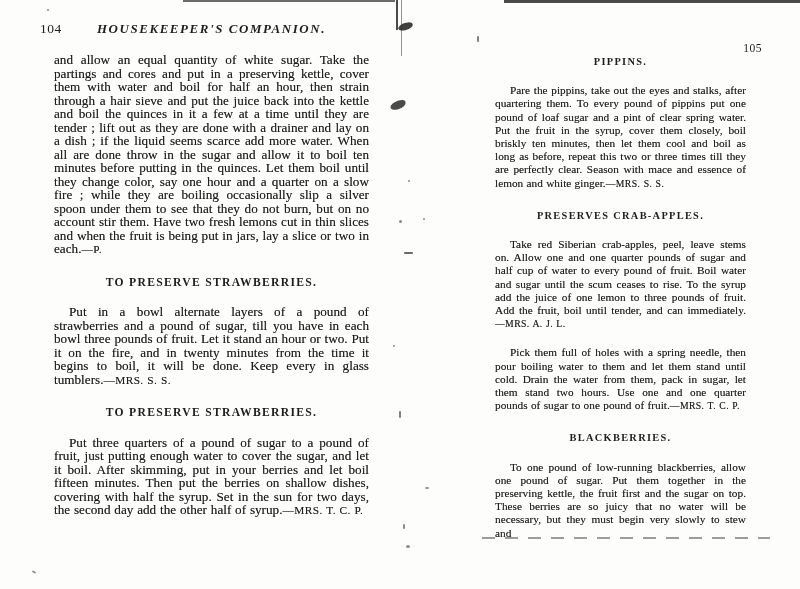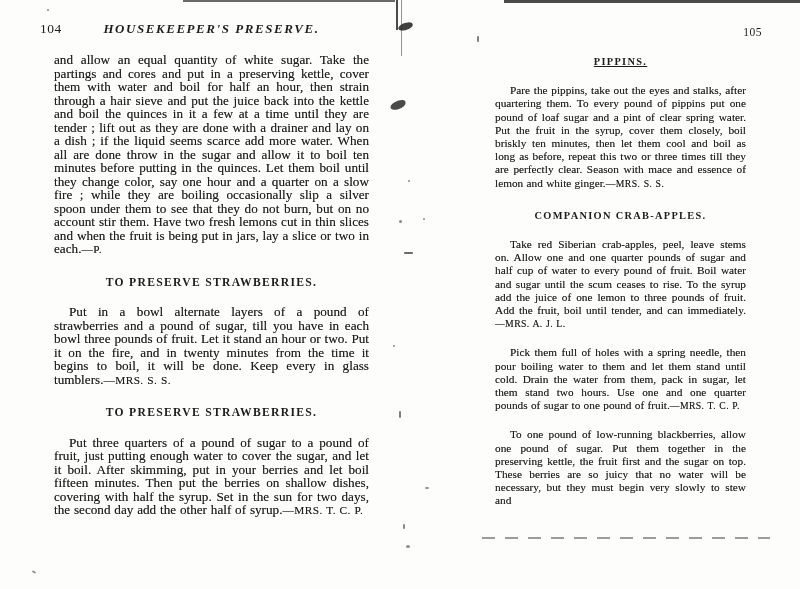--- a/index.html
+++ b/index.html
@@ -11,36 +11,36 @@
     font-family: "Liberation Serif", serif;
     color: #1d1d1d;
   }
   .page { position: absolute; }
   .page-left  { left: 38px;  top: 22px; width: 347px; font-size: 13.2px; line-height: 13.5px; }
   .page-right { left: 479px; top: 26px; width: 283px; font-size: 11.3px; line-height: 13.2px; }
 
   .pagehead { position: relative; height: 15px; margin-bottom: 10px; }
   .pagenum { position: absolute; top: 0; font-size: 1.02em; letter-spacing: .5px; }
   .page-left  .pagenum { left: 2px; }
-  .page-right .pagenum { right: 0; }
+  .page-right .pagenum { right: 0; margin-top: 16px; }
   .runtitle {
     display: block; text-align: center;
     font-style: italic; letter-spacing: 1.6px;
     font-size: .98em; font-weight: 600;
   }
 
   .recipe-heading {
     text-align: center;
     font-weight: 700;
     letter-spacing: 1.3px;
     margin: 19px 0 8px 0;
     font-size: .88em;
   }
   .page-right .recipe-heading { font-size: .92em; }
-  .recipe-heading.first { margin-top: 14px; text-decoration: underline; }
+  .recipe-heading.first { margin-top: 14px; }
 
   p.body {
     margin: 16px;
     text-align: justify;
     text-indent: 15px;
     text-shadow: 0 0 .5px rgba(35,35,35,.55);
     word-spacing: .5px;
   }
   p.body.no-indent { text-indent: 0; }
   .attr { font-size: .86em; letter-spacing: .4px; }
@@ -74,21 +74,21 @@
   }
 </style>
 </head>
 <body>
 
 <div class="scan">
 
   <div class="page page-left">
     <div class="pagehead">
       <span class="pagenum">104</span>
-      <span class="runtitle">HOUSEKEEPER'S PRESERVE.</span>
+      <span class="runtitle">HOUSEKEEPER'S COMPANION.</span>
     </div>
 
     <p class="body no-indent"><span>and allow an equal quantity of white sugar.  Take the partings and cores and put in a preserving kettle, cover them with water and boil for half an hour, then strain through a hair sieve and put the juice back into the kettle and boil the quinces in it a few at a time until they are tender ; lift out as they are done with a drainer and lay on a dish ; if the liquid seems scarce add more water.  When all are done throw in the sugar and allow it to boil ten minutes before putting in the quinces.  Let them boil until they change color, say one hour and a quarter on a slow fire ; while they are boiling occasionally slip a silver spoon under them to see that they do not burn, but on no account stir them.  Have two fresh lemons cut in thin slices and when the fruit is being put in jars, lay a slice or two in each.</span><span class="attr">—P.</span></p>
 
     <div class="recipe-heading">TO PRESERVE STRAWBERRIES.</div>
 
     <p class="body"><span>Put in a bowl alternate layers of a pound of strawberries and a pound of sugar, till you have in each bowl three pounds of fruit.  Let it stand an hour or two.  Put it on the fire, and in twenty minutes from the time it begins to boil, it will be done.  Keep every in glass tumblers.</span><span class="attr">—MRS. S. S.</span></p>
 
     <div class="recipe-heading">TO PRESERVE STRAWBERRIES.</div>
 
@@ -96,25 +96,26 @@
   </div>
 
   <div class="page page-right">
     <div class="pagehead">
       <span class="pagenum">105</span>
     </div>
 
     <div class="recipe-heading first">PIPPINS.</div>
     <p class="body"><span>Pare the pippins, take out the eyes and stalks, after quartering them.  To every pound of pippins put one pound of loaf sugar and a pint of clear spring water.  Put the fruit in the syrup, cover them closely, boil briskly ten minutes, then let them cool and boil as long as before, repeat this two or three times till they are perfectly clear.  Season with mace and essence of lemon and white ginger.</span><span class="attr">—MRS. S. S.</span></p>
 
-    <div class="recipe-heading">COMPANION CRAB-APPLES.</div>
+    <div class="recipe-heading">PRESERVES CRAB-APPLES.</div>
     <p class="body"><span>Take red Siberian crab-apples, peel, leave stems on.  Allow one and one quarter pounds of sugar and half cup of water to every pound of fruit.  Boil water and sugar until the scum ceases to rise.  To the syrup add the juice of one lemon to three pounds of fruit.  Add the fruit, boil until tender, and can immediately.</span><span class="attr">—MRS. A. J. L.</span></p>
 
     <p class="body"><span>Pick them full of holes with a spring needle, then pour boiling water to them and let them stand until cold.  Drain the water from them, pack in sugar, let them stand two hours.  Use one and one quarter pounds of sugar to one pound of fruit.</span><span class="attr">—MRS. T. C. P.</span></p>
 
+    <div class="recipe-heading">BLACKBERRIES.</div>
     <p class="body"><span>To one pound of low-running blackberries, allow one pound of sugar.  Put them together in the preserving kettle, the fruit first and the sugar on top. These berries are so juicy that no water will be necessary, but they must begin very slowly to stew and</span><span class="attr"></span></p>
   </div>
 
   <div class="art edge-top-left"></div>
   <div class="art edge-top-right"></div>
   <div class="art gutter-line-1"></div>
   <div class="art gutter-line-2"></div>
   <div class="art smudge smudge-1"></div>
   <div class="art smudge smudge-2"></div>
   <div class="art speck sp1"></div>

